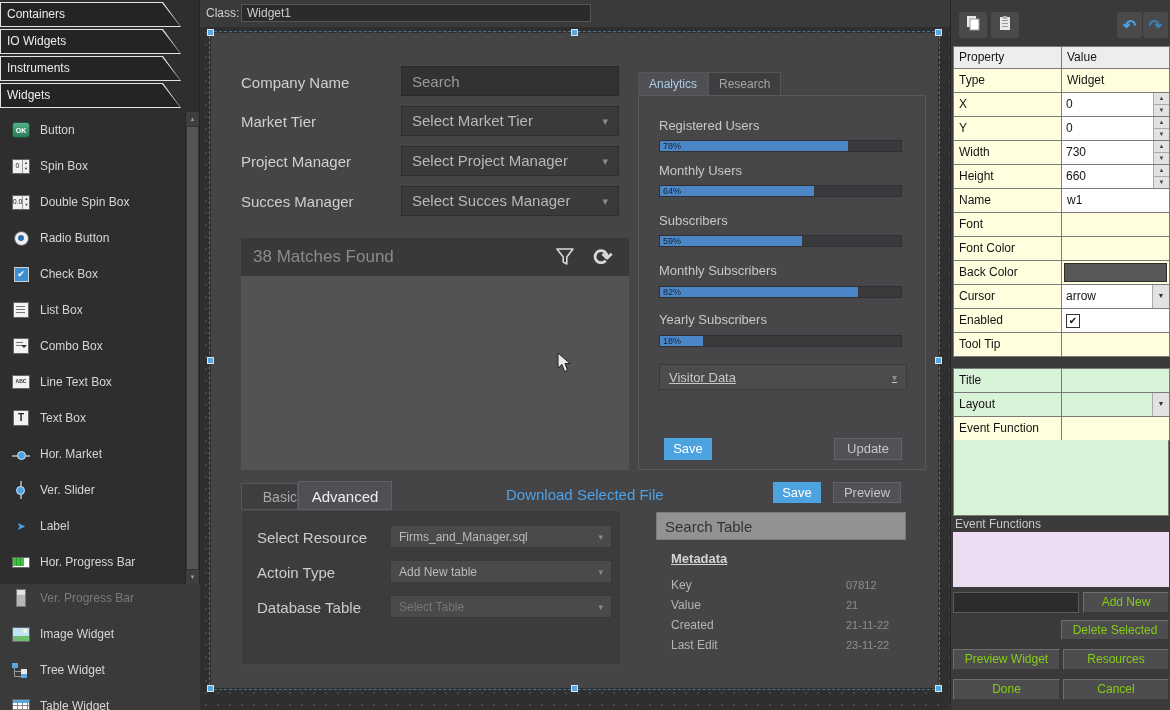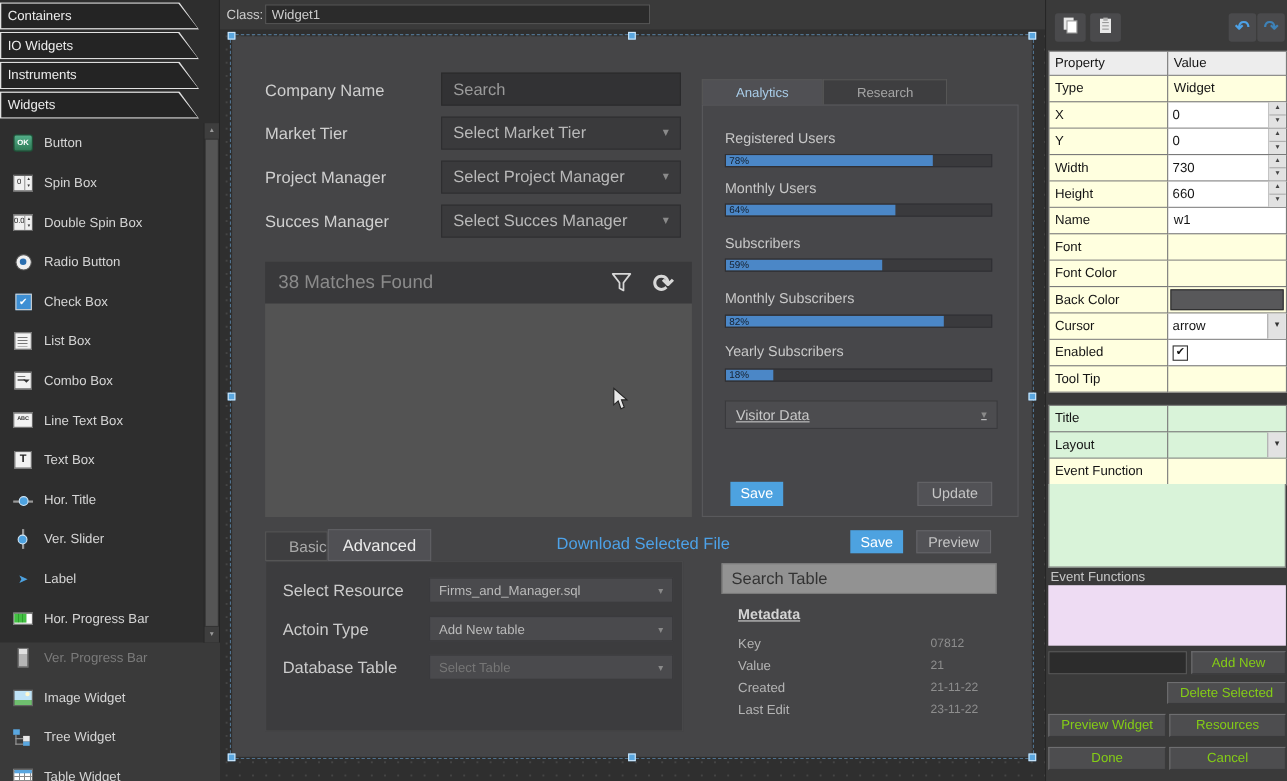--- a/index.html
+++ b/index.html
@@ -80,21 +80,21 @@
   
   .matches-head{position:absolute;left:30px;top:205px;width:388px;height:38px;background:#39393b;}
   .matches-text{color:#8b8b8b;font-size:17px;line-height:38px;padding-left:12px;}
   .mh-icon{position:absolute;top:5px;width:28px;height:28px;display:flex;align-items:center;justify-content:center;}
   .mh-filter{right:50px;}
   .mh-refresh{right:12px;color:#d8d8d8;font-size:23px;font-weight:bold;line-height:28px;}
   .matches-body{position:absolute;left:30px;top:243px;width:388px;height:194px;background:#535353;}
 
   
   .tabs-an{position:absolute;left:427px;top:39px;display:flex;}
-  .tab{height:23px;line-height:23px;padding:0 30px;font-size:12px;border:1px solid #565656;border-bottom:none;cursor:default;}
+  .tab{height:23px;line-height:23px;padding:0 10px;font-size:12px;border:1px solid #565656;border-bottom:none;cursor:default;}
   .tab.active{background:#505054;color:#a9cde9;}
   .tab.inactive{background:#3e3e40;color:#a6a6a6;}
   .an-panel{position:absolute;left:427px;top:62px;width:288px;height:375px;background:#47474a;border:1px solid #59595c;box-sizing:border-box;}
   .metric-label{position:absolute;left:20px;color:#c8c8c8;font-size:13px;}
   .pbar{position:absolute;left:20px;width:243px;height:12px;background:#3a3a3d;border:1px solid #303034;box-sizing:border-box;overflow:hidden;}
   .pfill{position:absolute;left:0;top:0;bottom:0;background:#4b87c7;}
   .ppct{position:absolute;left:3px;top:0;font-size:9px;color:#16202e;line-height:11px;}
   .visitor-dd{position:absolute;left:20px;top:268px;width:248px;height:26px;background:#4c4c4f;border:1px solid #3a3a3d;box-sizing:border-box;color:#c8c8c8;font-size:13px;display:flex;justify-content:space-between;align-items:center;padding:0 9px;cursor:default;text-decoration:underline;}
   .visitor-dd .arr{color:#8a8a8a;font-size:10px;}
   .btn-blue{background:#4da2e0;color:#fff;border:none;font-size:13px;text-align:center;cursor:default;}
@@ -245,21 +245,21 @@
         <span>Line Text Box</span>
       </div>
       <div class="witem">
         <span class="icn">
             <span class="i-textbox">T</span>
           </span>
         <span>Text Box</span>
       </div>
       <div class="witem">
         <span class="icn i-hslider"></span>
-        <span>Hor. Title</span>
+        <span>Hor. Market</span>
       </div>
       <div class="witem">
         <span class="icn i-vslider"></span>
         <span>Ver. Slider</span>
       </div>
       <div class="witem">
         <span class="icn i-labelw">➤</span>
         <span>Label</span>
       </div>
       <div class="witem">

